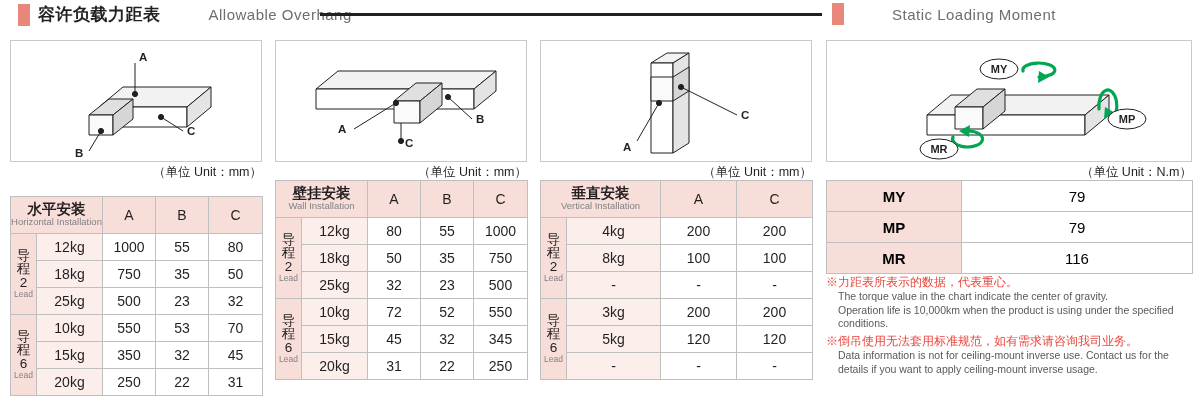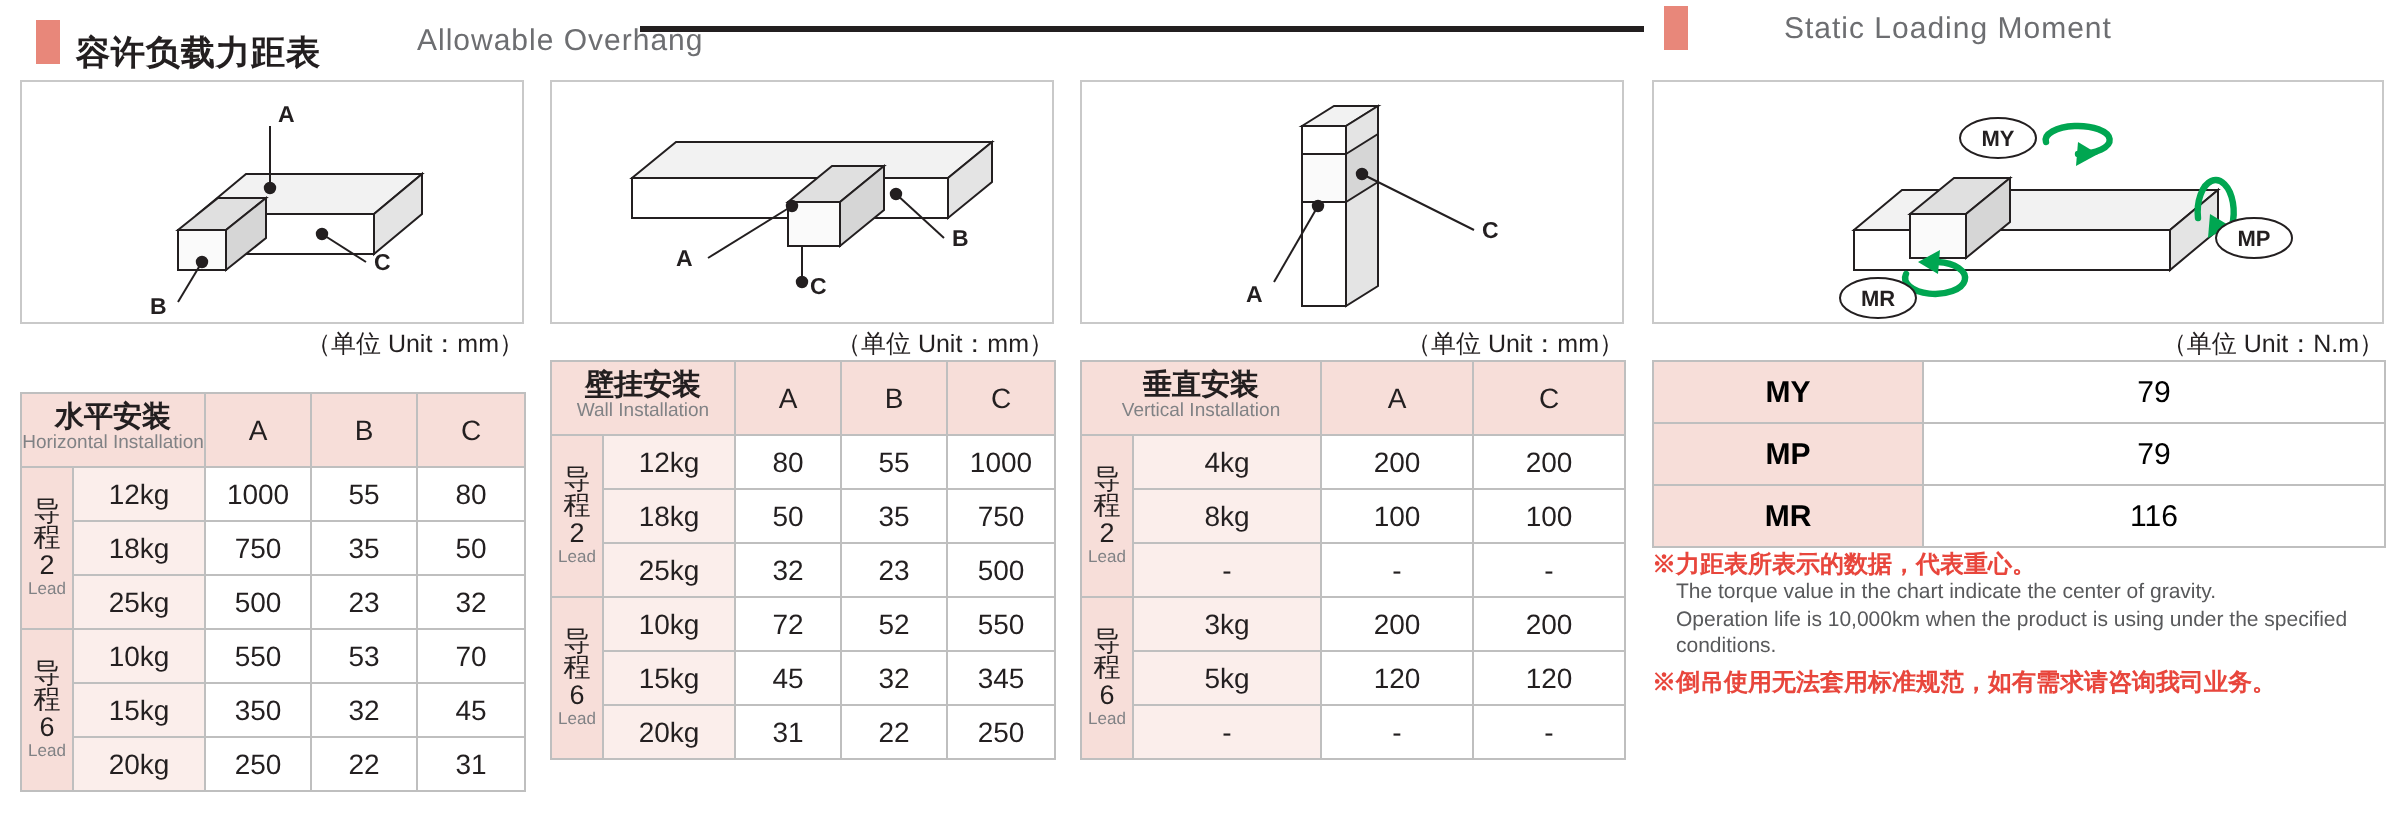--- a/index.html
+++ b/index.html
@@ -32,21 +32,20 @@
     height: 22px;
     background: #e8877a;
     flex: 0 0 auto;
   }
   .sec-title-cn {
     font-size: 17px;
     font-weight: bold;
     color: #231f20;
     letter-spacing: 0.5px;
     white-space: nowrap;
-    margin-top: 12px;
   }
   .sec-title-en {
     font-size: 15px;
     color: #6d6e71;
     letter-spacing: 0.5px;
     white-space: nowrap;
     margin-left: 40px;
   }
   .hdr-rule {
     position: absolute;
@@ -144,21 +143,21 @@
 
   
   .notes {
     position: absolute;
     width: 370px;
     font-size: 11.5px;
     line-height: 1.25;
   }
   .note-cn {
     color: #e8463c;
-    font-weight: bold;
+    font-weight: normal;
     font-size: 12px;
     margin-top: 3px;
   }
   .note-en {
     color: #58595b;
     font-size: 10.5px;
     padding-left: 12px;
     line-height: 1.3;
   }
 
@@ -524,15 +523,16 @@
         <td>116</td>
       </tr>
     </tbody>
   </table>
 
   <div class="notes" style="left:826px; top:272px;">
     <div class="note-cn">※力距表所表示的数据，代表重心。</div>
     <div class="note-en">The torque value in the chart indicate the center of gravity.</div>
     <div class="note-en">Operation life is 10,000km when the product is using under the specified conditions.</div>
     <div class="note-cn">※倒吊使用无法套用标准规范，如有需求请咨询我司业务。</div>
+    <div class="note-en">Data information is not for ceiling-mount inverse use. Contact us for the details if you want to apply ceiling-mount inverse usage.</div>
   </div>
 
 </div>
 
 </body></html>

